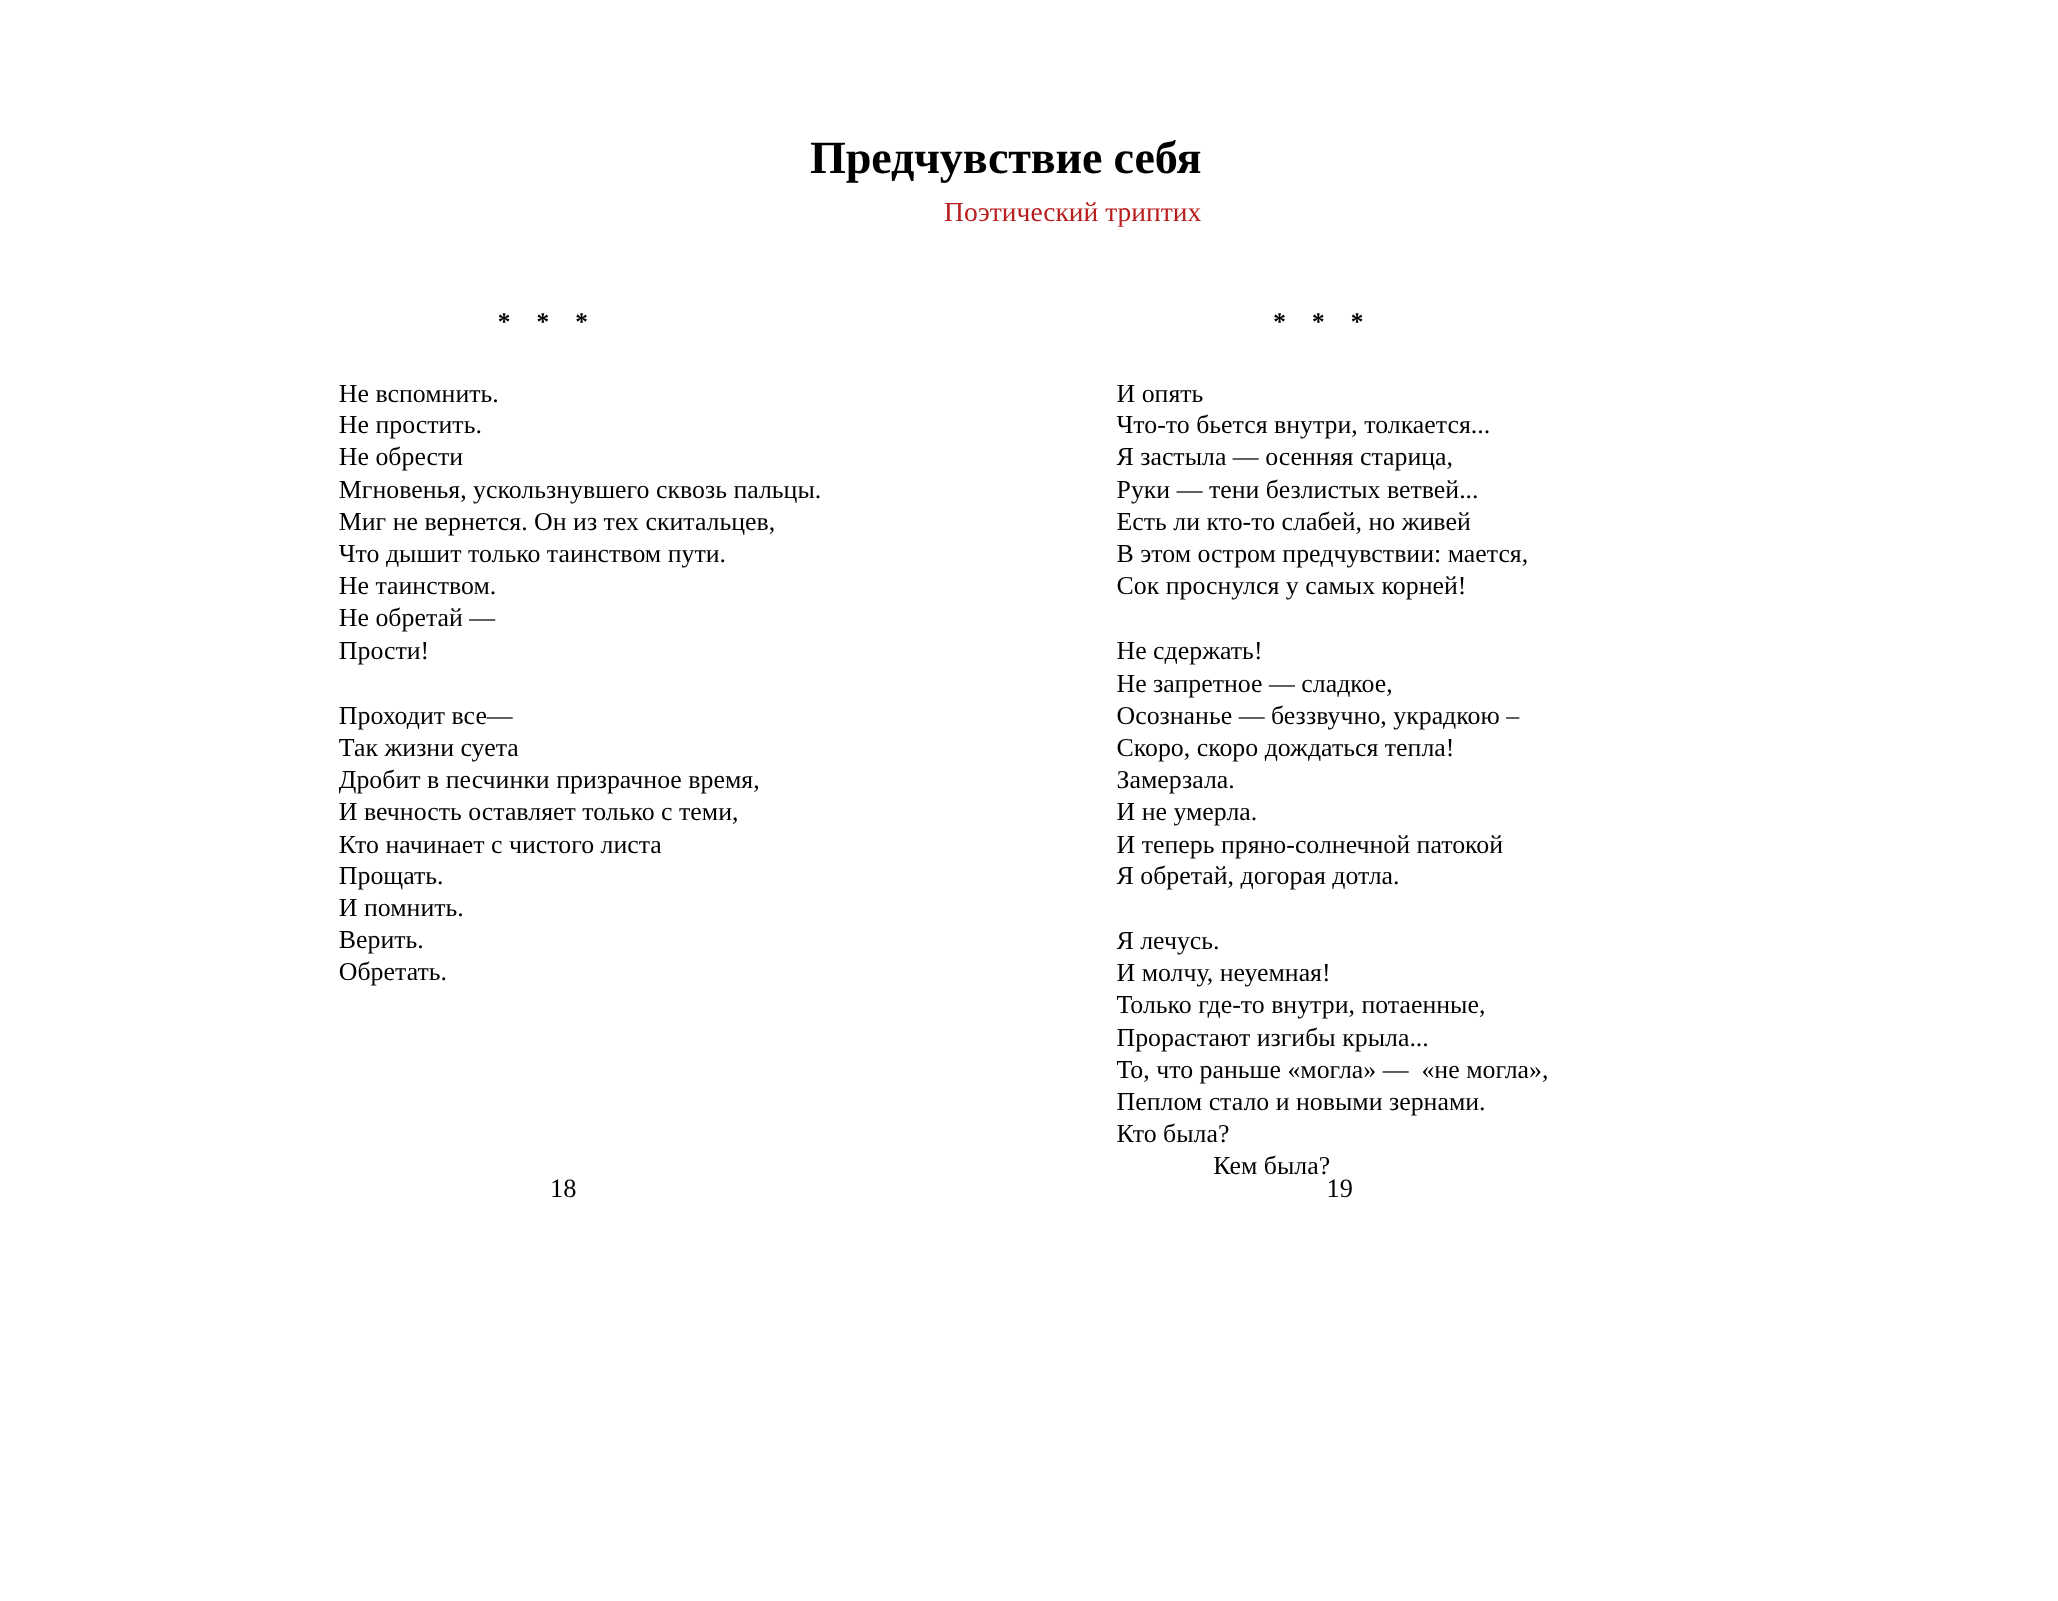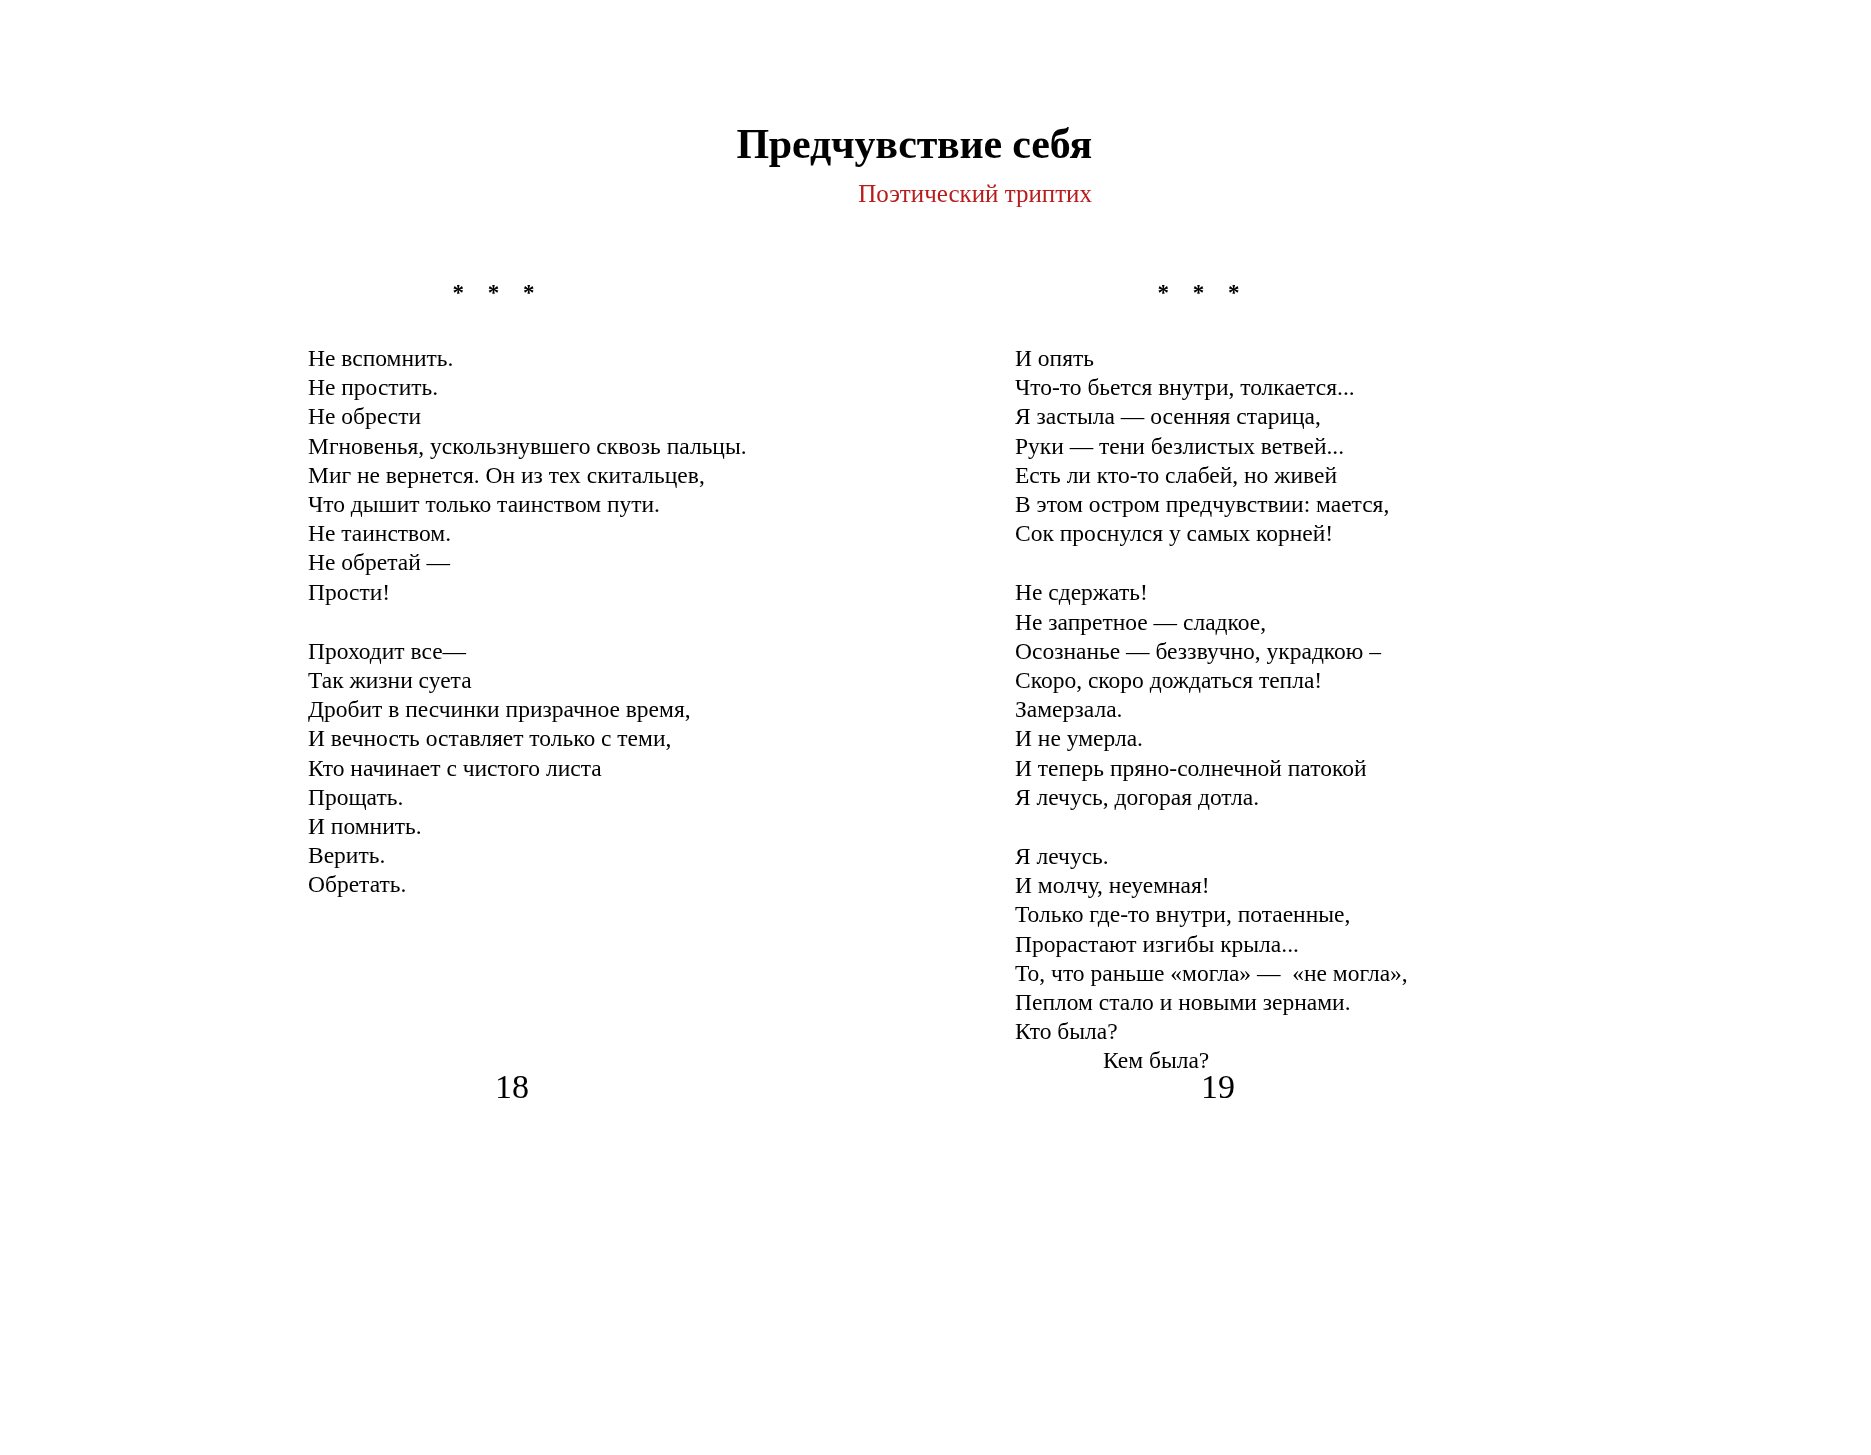--- a/index.html
+++ b/index.html
@@ -89,21 +89,21 @@
     margin: 0;
   }
   .verse-line.indent-1 { padding-left: 88px; }
   .verse-line.indent-2 { padding-left: 172px; }
 
   
   .page-number {
     position: absolute;
     top: 1068px;
     font-family: "Liberation Serif", "DejaVu Serif", serif;
-    font-size: 34px;
+    font-size: 24px;
     color: #000000;
     width: 60px;
     text-align: center;
   }
   .page-number-left  { left: 482px; }
   .page-number-right { left: 1188px; }
 </style>
 </head>
 <body>
 
@@ -152,21 +152,21 @@
         <div class="verse-line">Сок проснулся у самых корней!</div>
       </div>
     <div class="stanza" id="rp-s1">
         <div class="verse-line">Не сдержать!</div>
         <div class="verse-line">Не запретное — сладкое,</div>
         <div class="verse-line">Осознанье — беззвучно, украдкою –</div>
         <div class="verse-line">Скоро, скоро дождаться тепла!</div>
         <div class="verse-line">Замерзала.</div>
         <div class="verse-line">И не умерла.</div>
         <div class="verse-line">И теперь пряно-солнечной патокой</div>
-        <div class="verse-line">Я лечусь, догорая дотла.</div>
+        <div class="verse-line">Я обретай, догорая дотла.</div>
       </div>
     <div class="stanza" id="rp-s2">
         <div class="verse-line">Я лечусь.</div>
         <div class="verse-line">И молчу, неуемная!</div>
         <div class="verse-line">Только где-то внутри, потаенные,</div>
         <div class="verse-line">Прорастают изгибы крыла...</div>
         <div class="verse-line">То, что раньше «могла» —  «не могла»,</div>
         <div class="verse-line">Пеплом стало и новыми зернами.</div>
         <div class="verse-line">Кто была?</div>
         <div class="verse-line indent-1">Кем была?</div>

